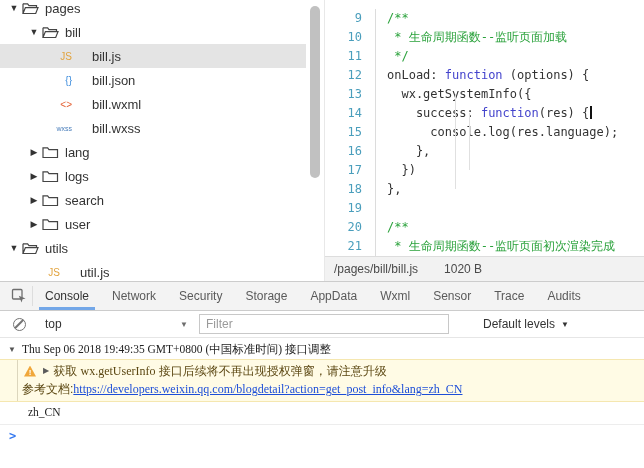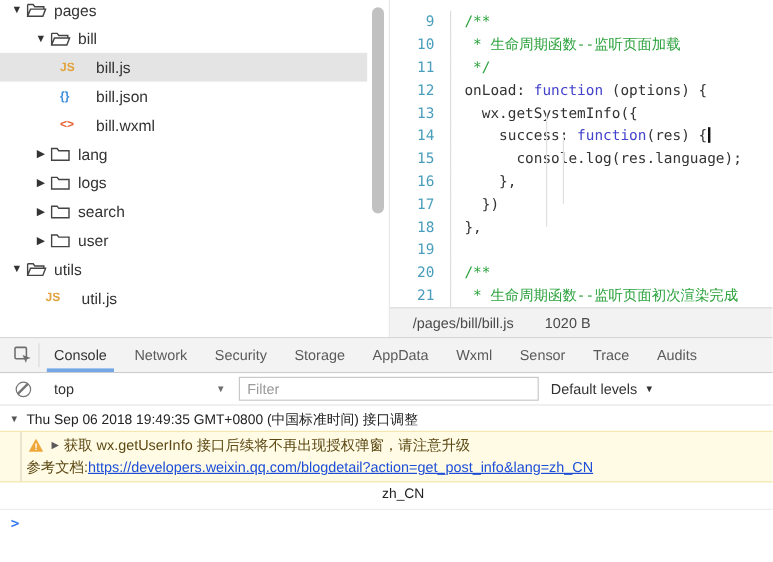--- a/index.html
+++ b/index.html
@@ -1,74 +1,74 @@
 <!DOCTYPE html>
 <html><head>
 <meta charset="utf-8">
 <style>
   * { margin:0; padding:0; box-sizing:border-box; }
   html,body { background:#fff; }
   .screen {
     position:relative; width:644px; height:468px; overflow:hidden;
     background:#fff; font-family:"Liberation Sans", sans-serif; color:#333;
   }
-  .mono { font-family:Liberation Sans, sans-serif;text-align:center; }
+  .mono { font-family:Liberation Serif, serif; }
 
   
   .top-split { position:relative; display:flex; width:644px; height:281px; overflow:hidden; }
 
   
   .file-tree { position:relative; width:324px; height:281px; overflow:hidden; background:#fff; flex:none; }
   .tree-rows { margin-top:-4px; width:306px; }
   .tree-row { display:flex; align-items:center; height:24px; font-size:13px; color:#333; white-space:nowrap; cursor:pointer; }
   .tree-row.selected { background:#e4e4e4; }
   .tree-arrow { width:12px; font-size:9px; color:#333; flex:none; text-align:center; }
   .tree-folder-icon { width:17px; height:14px; margin:0 6px 0 2px; flex:none; }
-  .file-type-icon { width:22px; flex:none; text-align:left; font-weight:bold; font-size:10px; margin-right:8px; font-family:"Liberation Sans", sans-serif; }
+  .file-type-icon { width:22px; flex:none; text-align:right; font-weight:normal; font-size:10px; margin-right:20px; font-family:"Liberation Sans", sans-serif; }
   .file-type-icon.wxss { font-size:7px; letter-spacing:0; }
   .tree-label { font-size:13px; }
   .tree-scrollbar { position:absolute; right:4px; top:6px; width:10px; height:172px; background:#c1c1c1; border-radius:5px; }
 
   
   .editor { position:relative; flex:1; height:281px; border-left:1px solid #e8e8e8; overflow:hidden; background:#fff; }
   .code-area { position:absolute; left:0; top:9px; right:0; }
   .code-line { display:flex; height:19px; line-height:19px; font-size:12px; white-space:pre; }
   .gutter { width:50px; flex:none; text-align:right; padding-right:13px; color:#4a9ebc; font-family:"DejaVu Sans Mono", monospace; }
   .code-text { padding-left:11px; border-left:1px solid #dcdcdc; font-family:"DejaVu Sans Mono", monospace; color:#333; }
   .seg-cm { color:#2ba23c; }
   .seg-kw { color:#4343cc; }
   .seg-pl { color:#333; }
   .caret { display:inline-block; width:2px; height:13px; background:#111; vertical-align:-2px; margin-left:1px; }
   .indent-guide { position:absolute; width:1px; background:#e0e0e0; }
   .status-bar {
     position:absolute; left:0; right:0; bottom:0; height:25px; background:#f2f2f2;
     border-top:1px solid #ddd; display:flex; align-items:center; font-size:12px; color:#4a4a4a;
   }
-  .status-path { margin-left:19px; }
+  .status-path { margin-left:9px; }
   .status-size { margin-left:26px; }
 
   
   .console-panel { position:absolute; left:0; top:281px; width:644px; height:229px; border-top:1px solid #ccc; background:#fff; }
   .tabs-row { display:flex; align-items:stretch; height:29px; background:#f3f3f3; border-bottom:1px solid #ccc; overflow:hidden; }
   .inspect-btn { width:26px; margin-left:6px; display:flex; align-items:center; justify-content:center; flex:none; cursor:pointer; }
   .vsep { width:1px; background:#ddd; margin:4px 0; flex:none; }
   .tabs { display:flex; align-items:stretch; margin-left:12px; gap:23px; }
   .tab { position:relative; display:flex; align-items:center; font-size:12px; color:#5a5a5a; cursor:pointer; white-space:nowrap; }
   .tab.active { color:#333; }
   .tab.active::after { content:""; position:absolute; left:-6px; right:-6px; bottom:0; height:3px; background:#73a7e8; }
 
   .filter-row { display:flex; align-items:center; height:27px; border-bottom:1px solid #e6e6e6; background:#fff; }
   .clear-btn { width:26px; margin-left:6px; display:flex; align-items:center; justify-content:center; flex:none; cursor:pointer; }
   .no-icon { width:13px; height:13px; border:1.6px solid #757575; border-radius:50%; position:relative; }
   .no-icon::after { content:""; position:absolute; left:-1px; top:4.6px; width:12px; height:1.6px; background:#757575; transform:rotate(-45deg); }
   .ctx-select { display:flex; align-items:center; justify-content:space-between; width:143px; margin-left:12px; font-size:12px; color:#333; cursor:pointer; }
   .dd-arrow { font-size:8px; color:#6e6e6e; margin-left:6px; }
   .filter-input { width:250px; height:20px; margin-left:10px; border:1px solid #c8c8c8; font-size:12px; padding:0 6px; color:#333; outline:none; font-family:"Liberation Sans", sans-serif; }
   .filter-input::placeholder { color:#9a9a9a; }
-  .levels-select { display:flex; align-items:center; margin-left:10px; font-size:12px; color:#333; cursor:pointer; }
+  .levels-select { display:flex; align-items:center; margin-left:34px; font-size:12px; color:#333; cursor:pointer; }
 
   .console-output { font-size:12px; }
   .log-group-header { display:flex; align-items:center; padding:4px 0 2px 8px; }
   .tri-down { font-size:8px; color:#555; width:14px; flex:none; }
   .timestamp-text { font-size:11.5px; color:#222; white-space:nowrap; }
   .warning-block { background:#fffbe5; border-top:1px solid #f5e7b0; border-bottom:1px solid #f5e7b0; padding:2px 0 3px 0; position:relative; }
   .group-indent-line { position:absolute; left:17px; top:0; bottom:0; width:1px; background:#dcd6bd; }
   .warn-line { display:flex; align-items:center; line-height:18px; color:#5c4813; white-space:nowrap; }
   .warn-icon { width:12px; height:11px; flex:none; margin-left:24px; margin-right:7px; background:#f0a73a;
     clip-path:polygon(50% 0, 100% 100%, 0 100%); color:#fff; font-size:8px; font-weight:bold; text-align:center; line-height:14px; }
@@ -109,20 +109,24 @@
             <span class="tree-label">bill.js</span>
           </div>
           <div class="tree-row" style="padding-left: 50px;">
             <span class="file-type-icon json" style="color: rgb(62, 141, 221);">{}</span>
             <span class="tree-label">bill.json</span>
           </div>
           <div class="tree-row" style="padding-left: 50px;">
             <span class="file-type-icon wxml" style="color: rgb(228, 97, 52);">&lt;&gt;</span>
             <span class="tree-label">bill.wxml</span>
           </div>
+          <div class="tree-row" style="padding-left: 50px;">
+            <span class="file-type-icon wxss" style="color: rgb(74, 126, 187);">wxss</span>
+            <span class="tree-label">bill.wxss</span>
+          </div>
           <div class="tree-row" style="padding-left: 28px;">
             <span class="tree-arrow">▶</span>
             <span class="tree-folder-icon"><svg width="17" height="14" viewBox="0 0 17 14">
                 <path d="M1 2.8 h4.6 l1.4 1.8 H15.5 V12.5 H1 Z" fill="none" stroke="#444" stroke-width="1.2"></path>
               </svg></span>
             <span class="tree-label">lang</span>
           </div>
           <div class="tree-row" style="padding-left: 28px;">
             <span class="tree-arrow">▶</span>
             <span class="tree-folder-icon"><svg width="17" height="14" viewBox="0 0 17 14">

